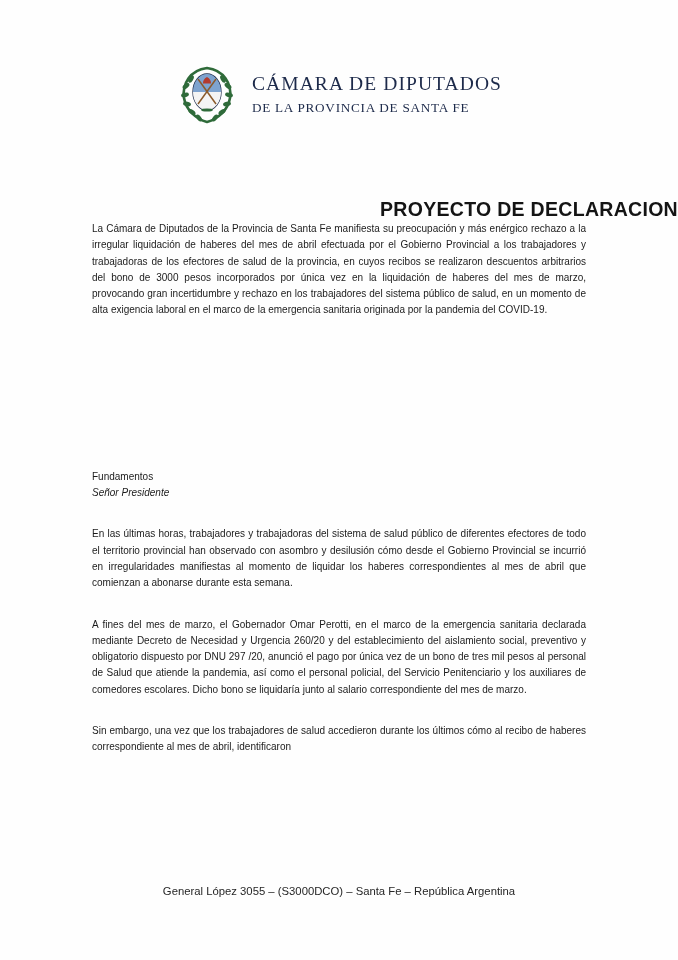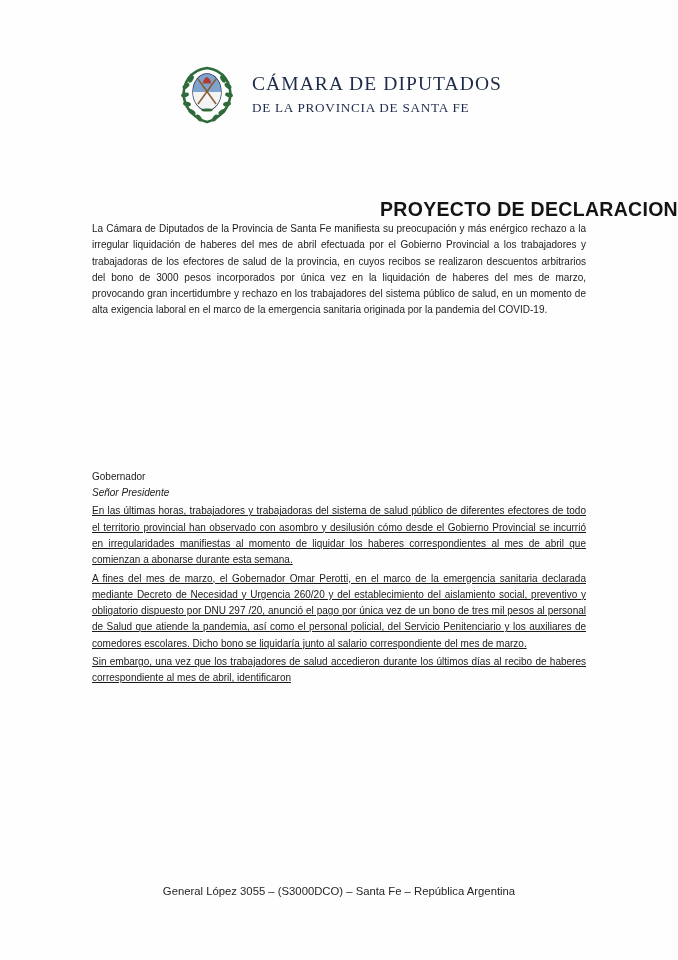--- a/index.html
+++ b/index.html
@@ -102,22 +102,21 @@
     margin-top: 0;
     text-align: left;
   }
   .senor {
     margin-top: 20px;
     text-align: left;
     font-style: italic;
   }
 
   .para + .para.gap {
-    margin-top: 2px;
-    text-decoration: underline;
+    margin-top: 25px;
   }
 
   
   .footer {
     position: absolute;
     left: 0;
     right: 0;
     bottom: 63px;
     text-align: center;
     font-size: 11.3px;
@@ -168,25 +167,25 @@
   </div>
 
   <div class="doc-title">PROYECTO DE DECLARACION</div>
 
   <div class="body-wrap">
 
     <p class="para declaration">La Cámara de Diputados de la Provincia de Santa Fe manifiesta su preocupación y más enérgico rechazo a la irregular liquidación de haberes del mes de abril efectuada por el Gobierno Provincial a los trabajadores y trabajadoras de los efectores de salud de la provincia, en cuyos recibos se realizaron descuentos arbitrarios del bono de 3000 pesos incorporados por única vez en la liquidación de haberes del mes de marzo, provocando gran incertidumbre y rechazo en los trabajadores del sistema público de salud, en un momento de alta exigencia laboral en el marco de la emergencia sanitaria originada por la pandemia del COVID-19.</p>
 
     <div class="spacer-block"></div>
 
-    <p class="para fundamentos">Gobernador</p>
+    <p class="para fundamentos">Fundamentos</p>
 
     <p class="para senor">Señor Presidente</p>
 
     <p class="para gap">En las últimas horas, trabajadores y trabajadoras del sistema de salud público de diferentes efectores de todo el territorio provincial han observado con asombro y desilusión cómo desde el Gobierno Provincial se incurrió en irregularidades manifiestas al momento de liquidar los haberes correspondientes al mes de abril que comienzan a abonarse durante esta semana.</p>
     <p class="para gap">A fines del mes de marzo, el Gobernador Omar Perotti, en el marco de la emergencia sanitaria declarada mediante Decreto de Necesidad y Urgencia 260/20 y del establecimiento del aislamiento social, preventivo y obligatorio dispuesto por DNU 297 /20, anunció el pago por única vez de un bono de tres mil pesos al personal de Salud que atiende la pandemia, así como el personal policial, del Servicio Penitenciario y los auxiliares de comedores escolares. Dicho bono se liquidaría junto al salario correspondiente del mes de marzo.</p>
-    <p class="para gap">Sin embargo, una vez que los trabajadores de salud accedieron durante los últimos días al recibo de haberes correspondiente al mes de abril, identificaron</p>
+    <p class="para gap">Sin embargo, una vez que los trabajadores de salud accedieron durante los últimos cómo al recibo de haberes correspondiente al mes de abril, identificaron</p>
 
   </div>
 
   <div class="footer">General López 3055 – (S3000DCO) – Santa Fe – República Argentina</div>
 
 </div>
 
 </body></html>

